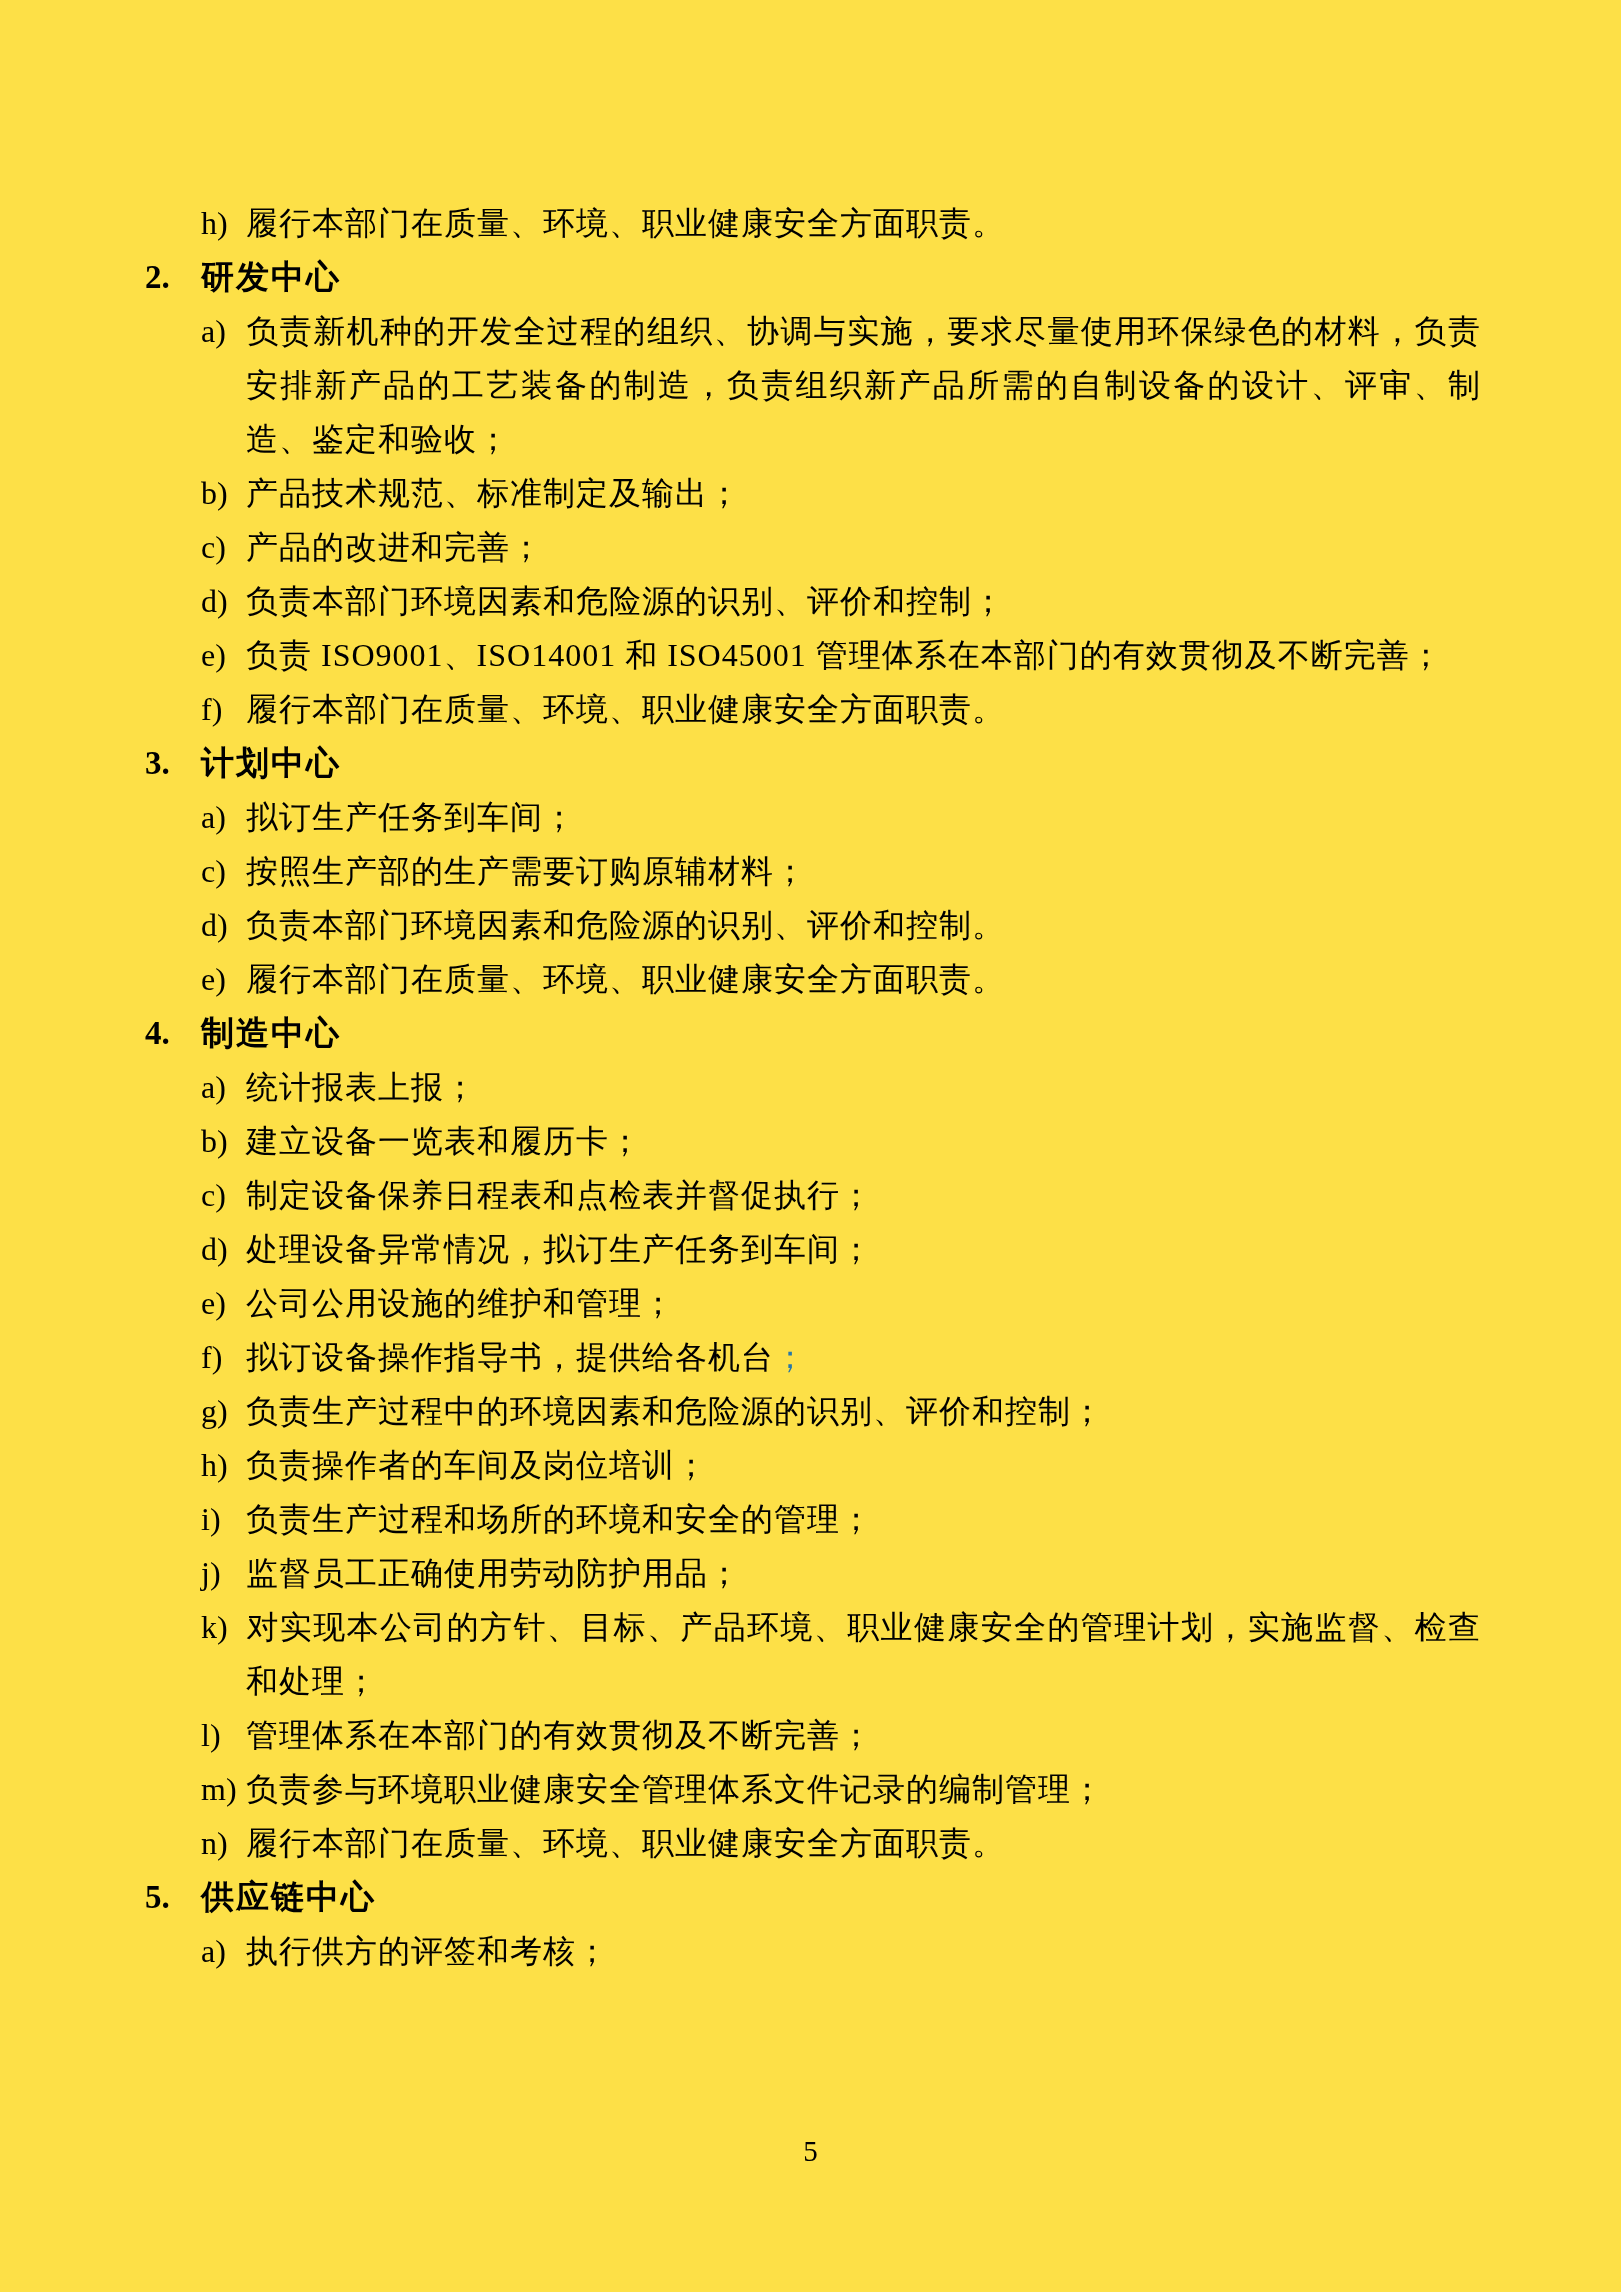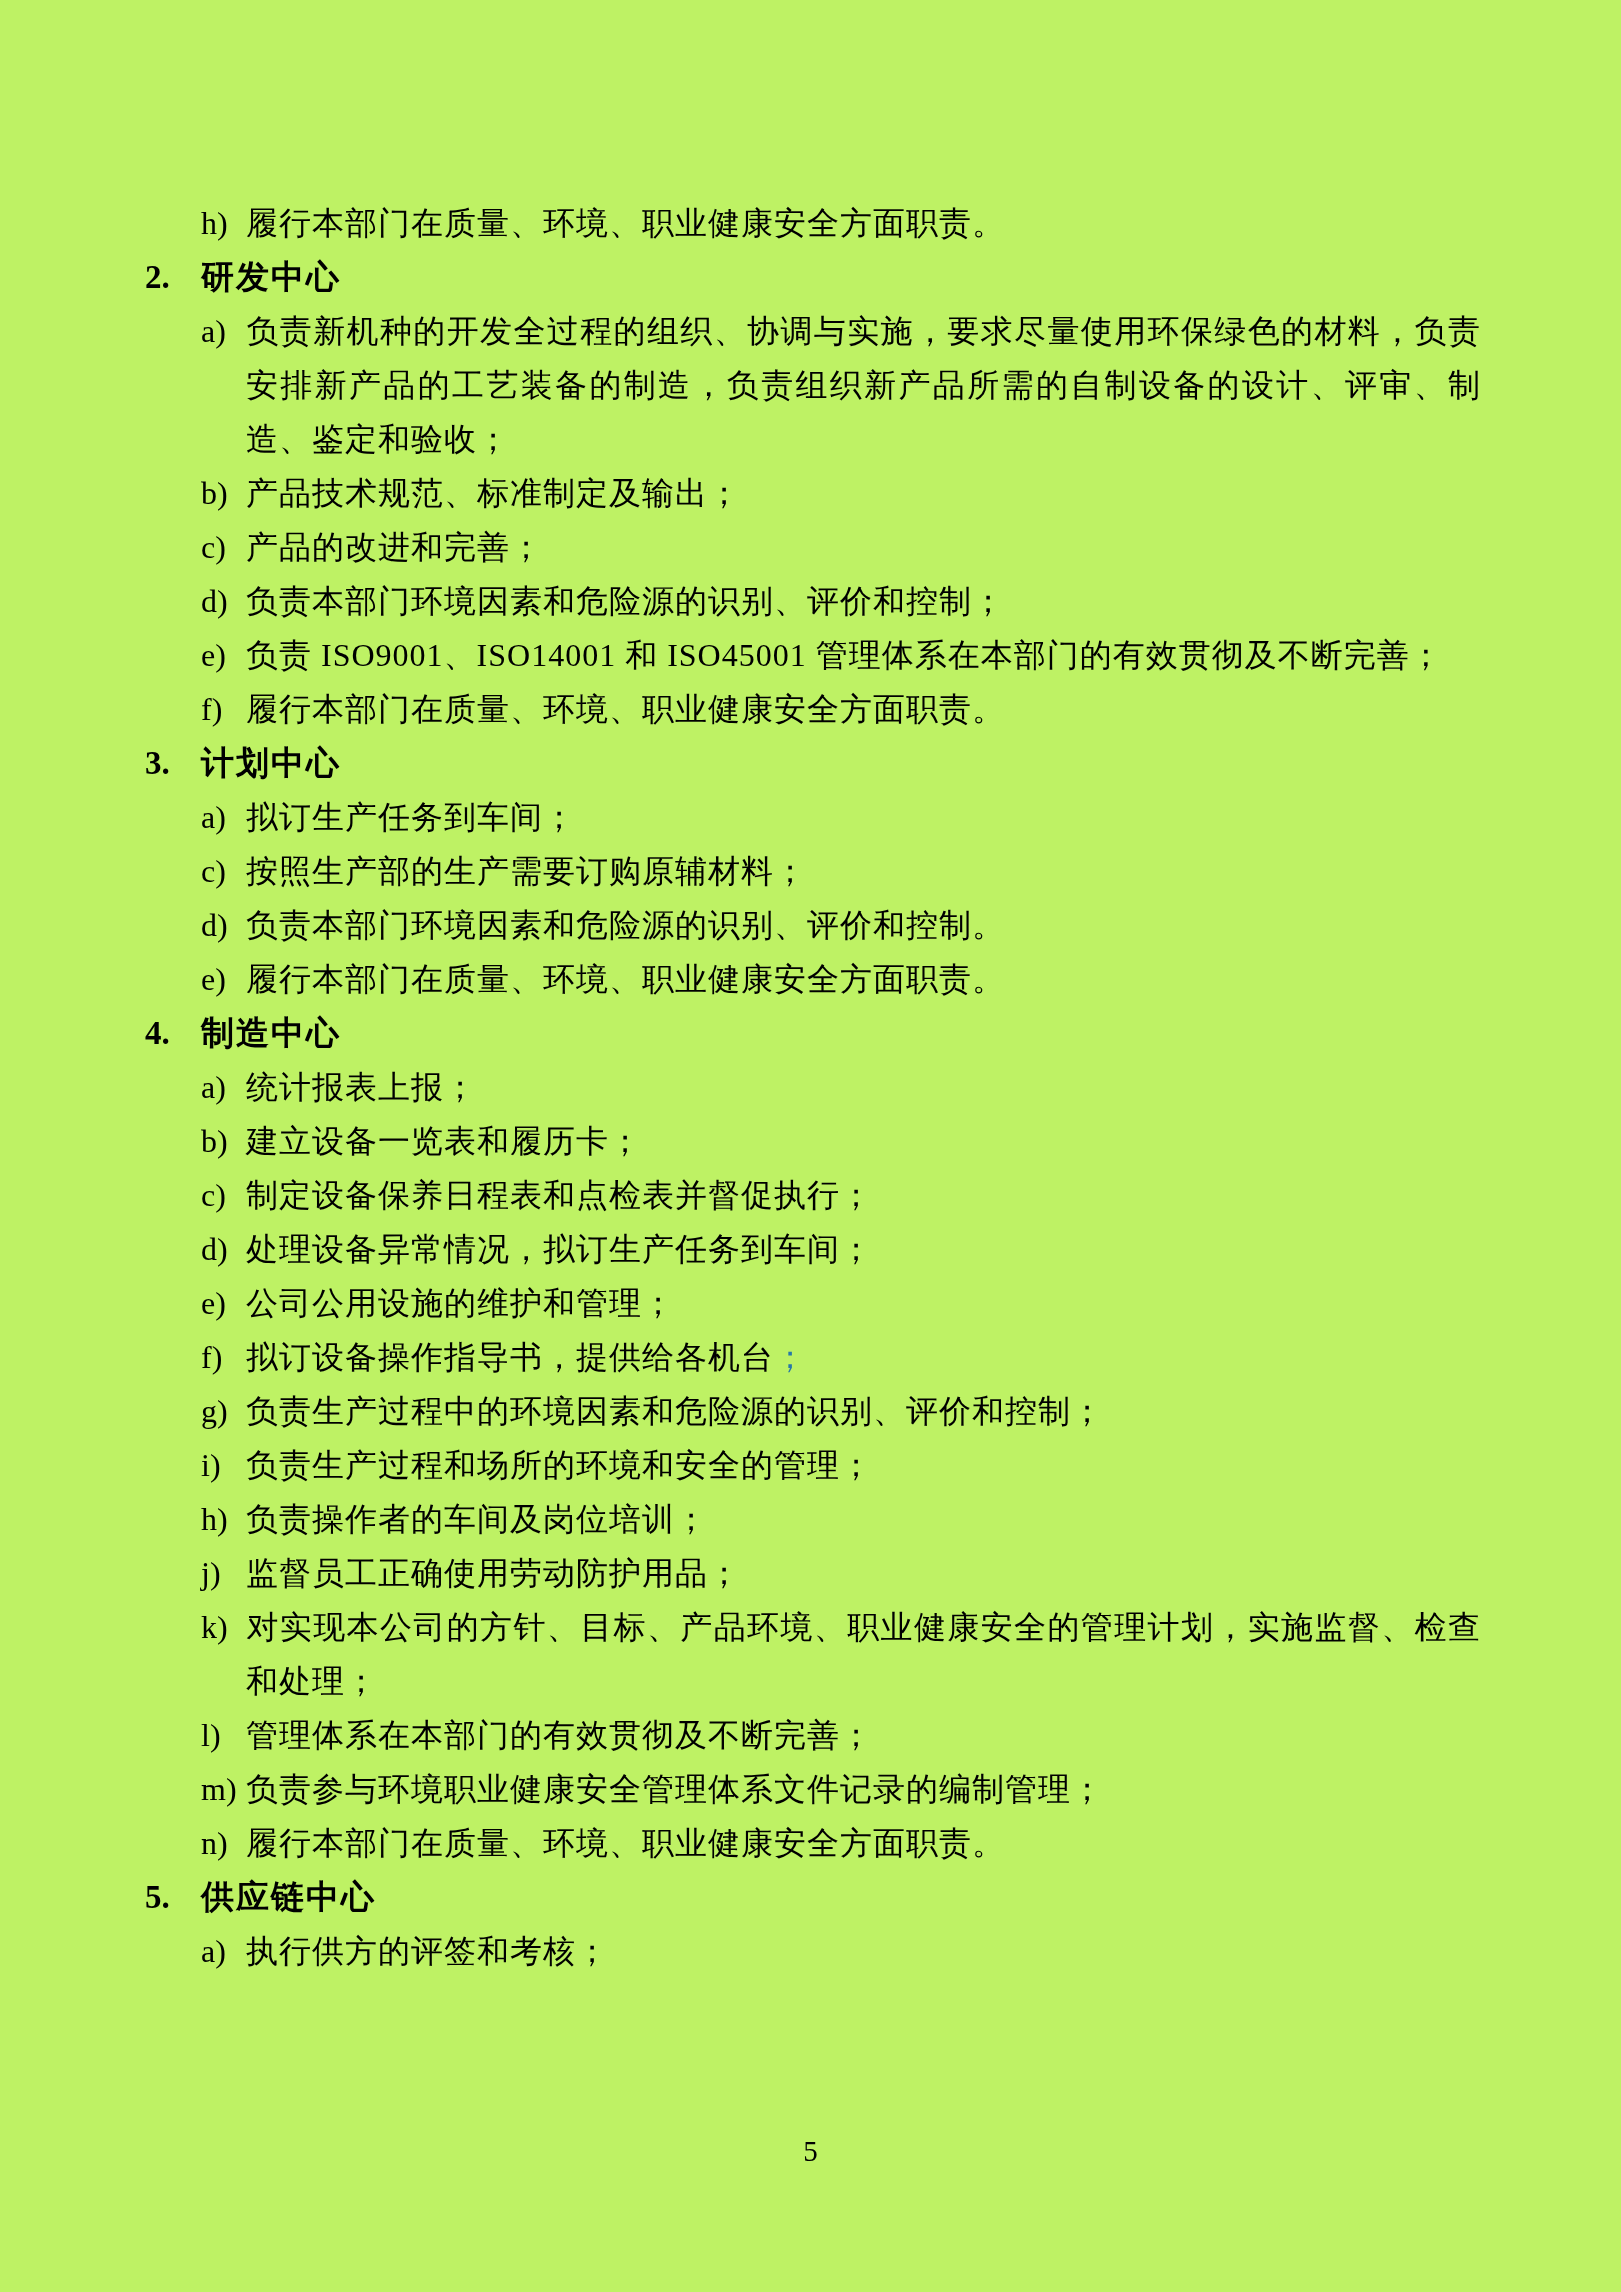--- a/index.html
+++ b/index.html
@@ -1,20 +1,20 @@
 <!DOCTYPE html>
 <html><head>
 <meta charset="utf-8">
 <style>
   html, body { margin: 0; padding: 0; background: #ffffff; }
   .page {
     position: relative;
     width: 1621px;
     height: 2293px;
-    background: #bef264;
+    background: #fde047;
     color: #000000;
     font-family: "Liberation Serif", "DejaVu Serif", serif;
     overflow: hidden;
   }
   .content {
     position: absolute;
     left: 201px;
     top: 196px;
     width: 1280px;
     font-size: 32px;
@@ -122,24 +122,24 @@
     <div class="item">
       <span class="marker">e)</span><span>公司公用设施的维护和管理；</span>
     </div>
     <div class="item">
       <span class="marker">f)</span><span>拟订设备操作指导书，提供给各机台</span><span class="accent">；</span>
     </div>
     <div class="item">
       <span class="marker">g)</span><span>负责生产过程中的环境因素和危险源的识别、评价和控制；</span>
     </div>
     <div class="item">
-      <span class="marker">i)</span><span>负责生产过程和场所的环境和安全的管理；</span>
+      <span class="marker">h)</span><span>负责操作者的车间及岗位培训；</span>
     </div>
     <div class="item">
-      <span class="marker">h)</span><span>负责操作者的车间及岗位培训；</span>
+      <span class="marker">i)</span><span>负责生产过程和场所的环境和安全的管理；</span>
     </div>
     <div class="item">
       <span class="marker">j)</span><span>监督员工正确使用劳动防护用品；</span>
     </div>
     <div class="item">
       <span class="marker">k)</span><span>对实现本公司的方针、目标、产品环境、职业健康安全的管理计划，实施监督、检查和处理；</span>
     </div>
     <div class="item">
       <span class="marker">l)</span><span>管理体系在本部门的有效贯彻及不断完善；</span>
     </div>

